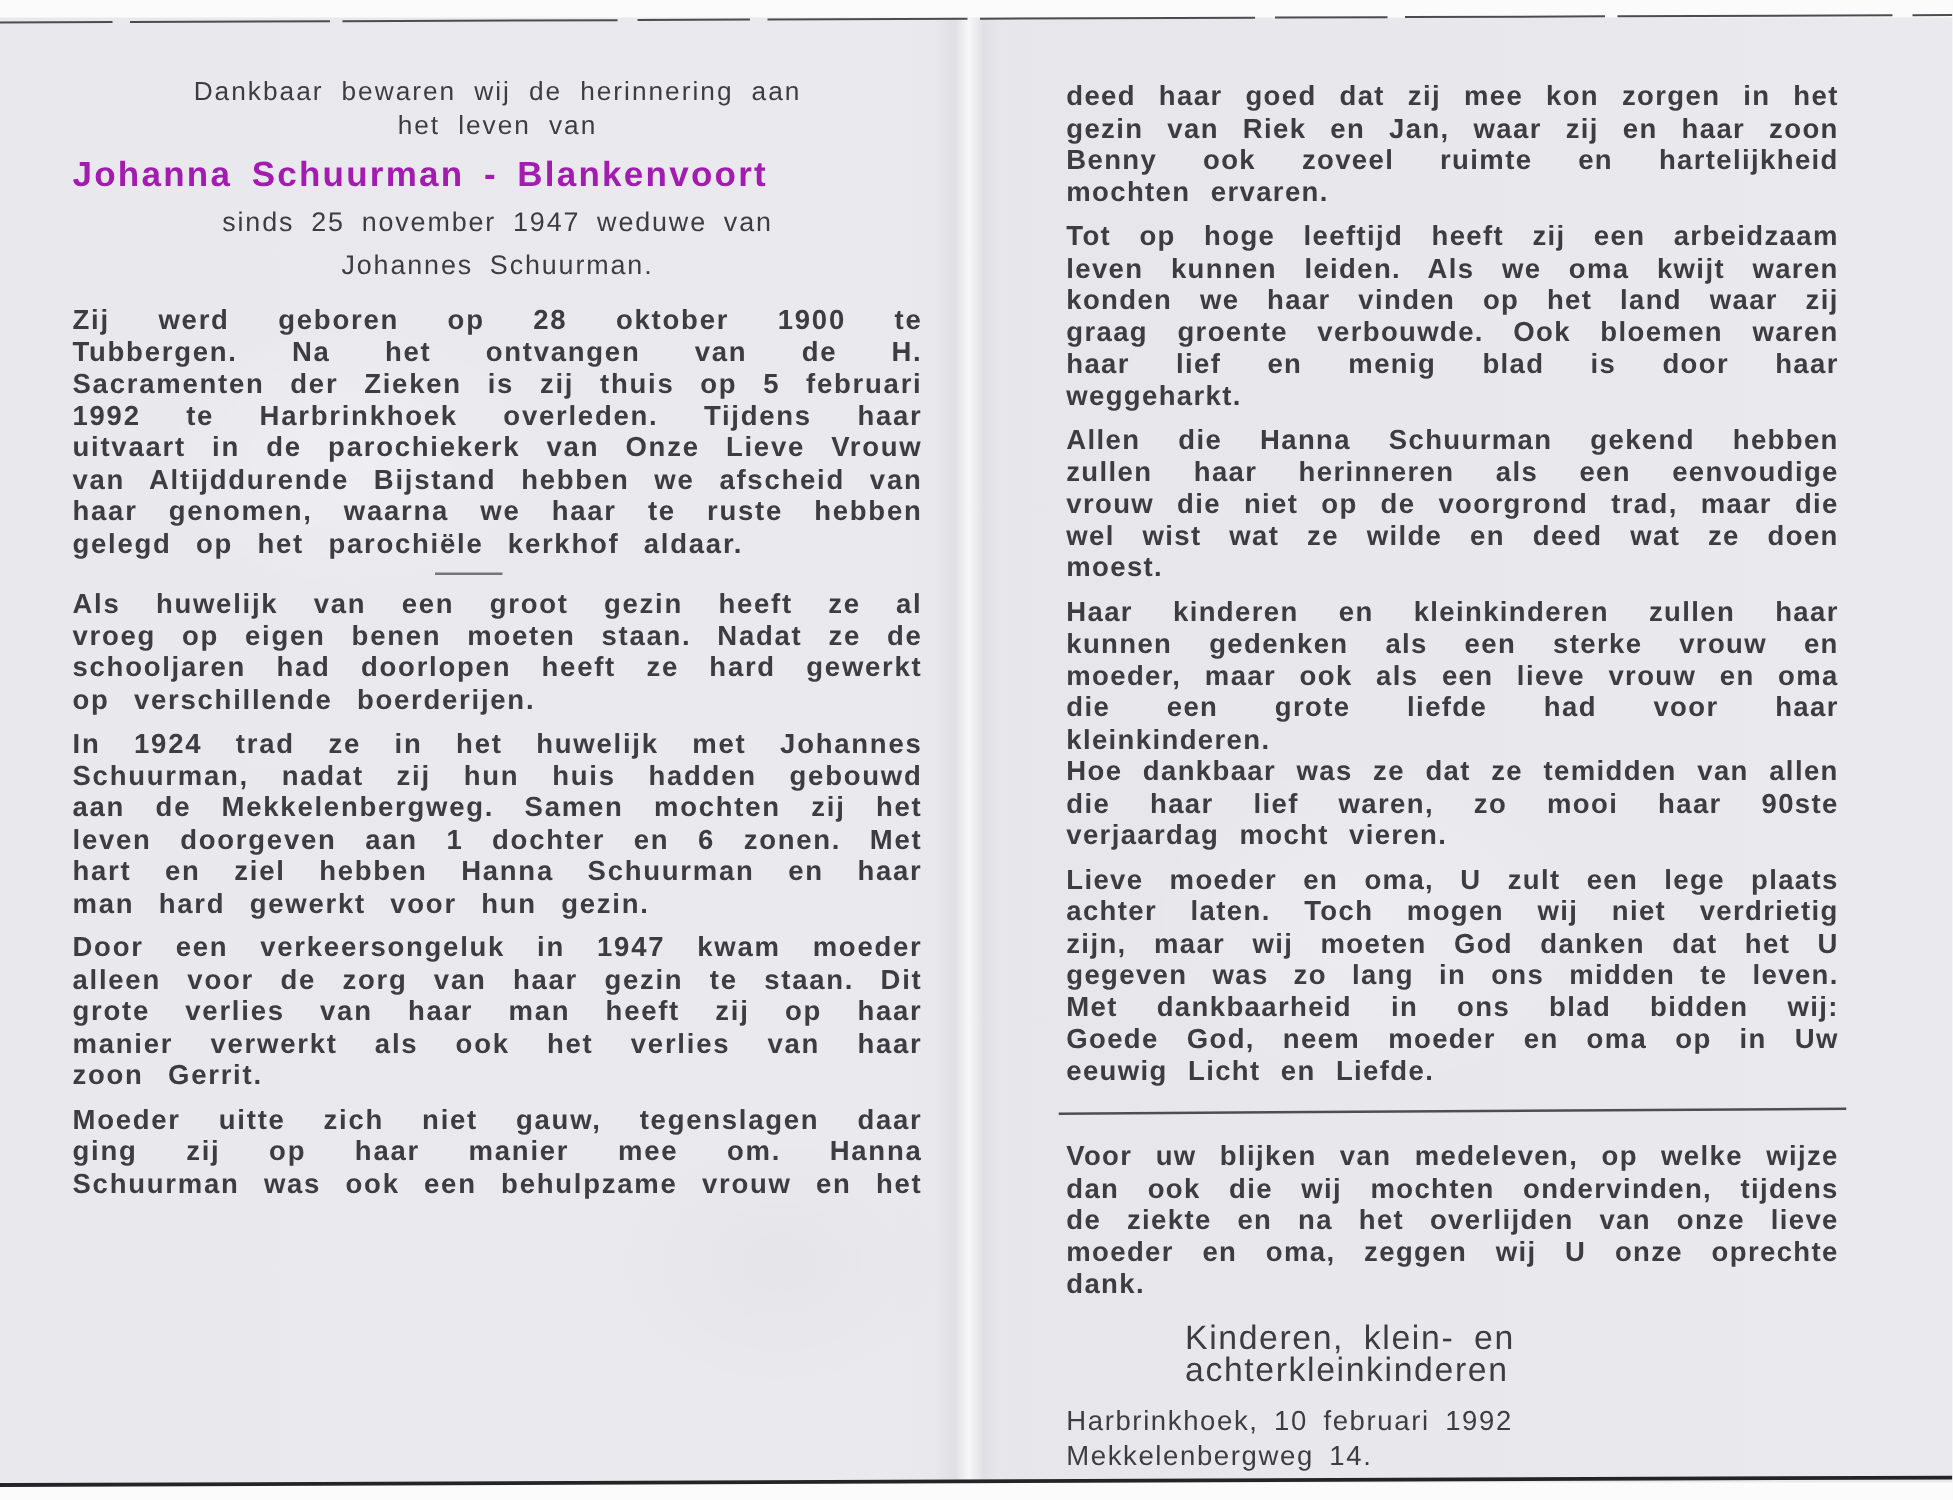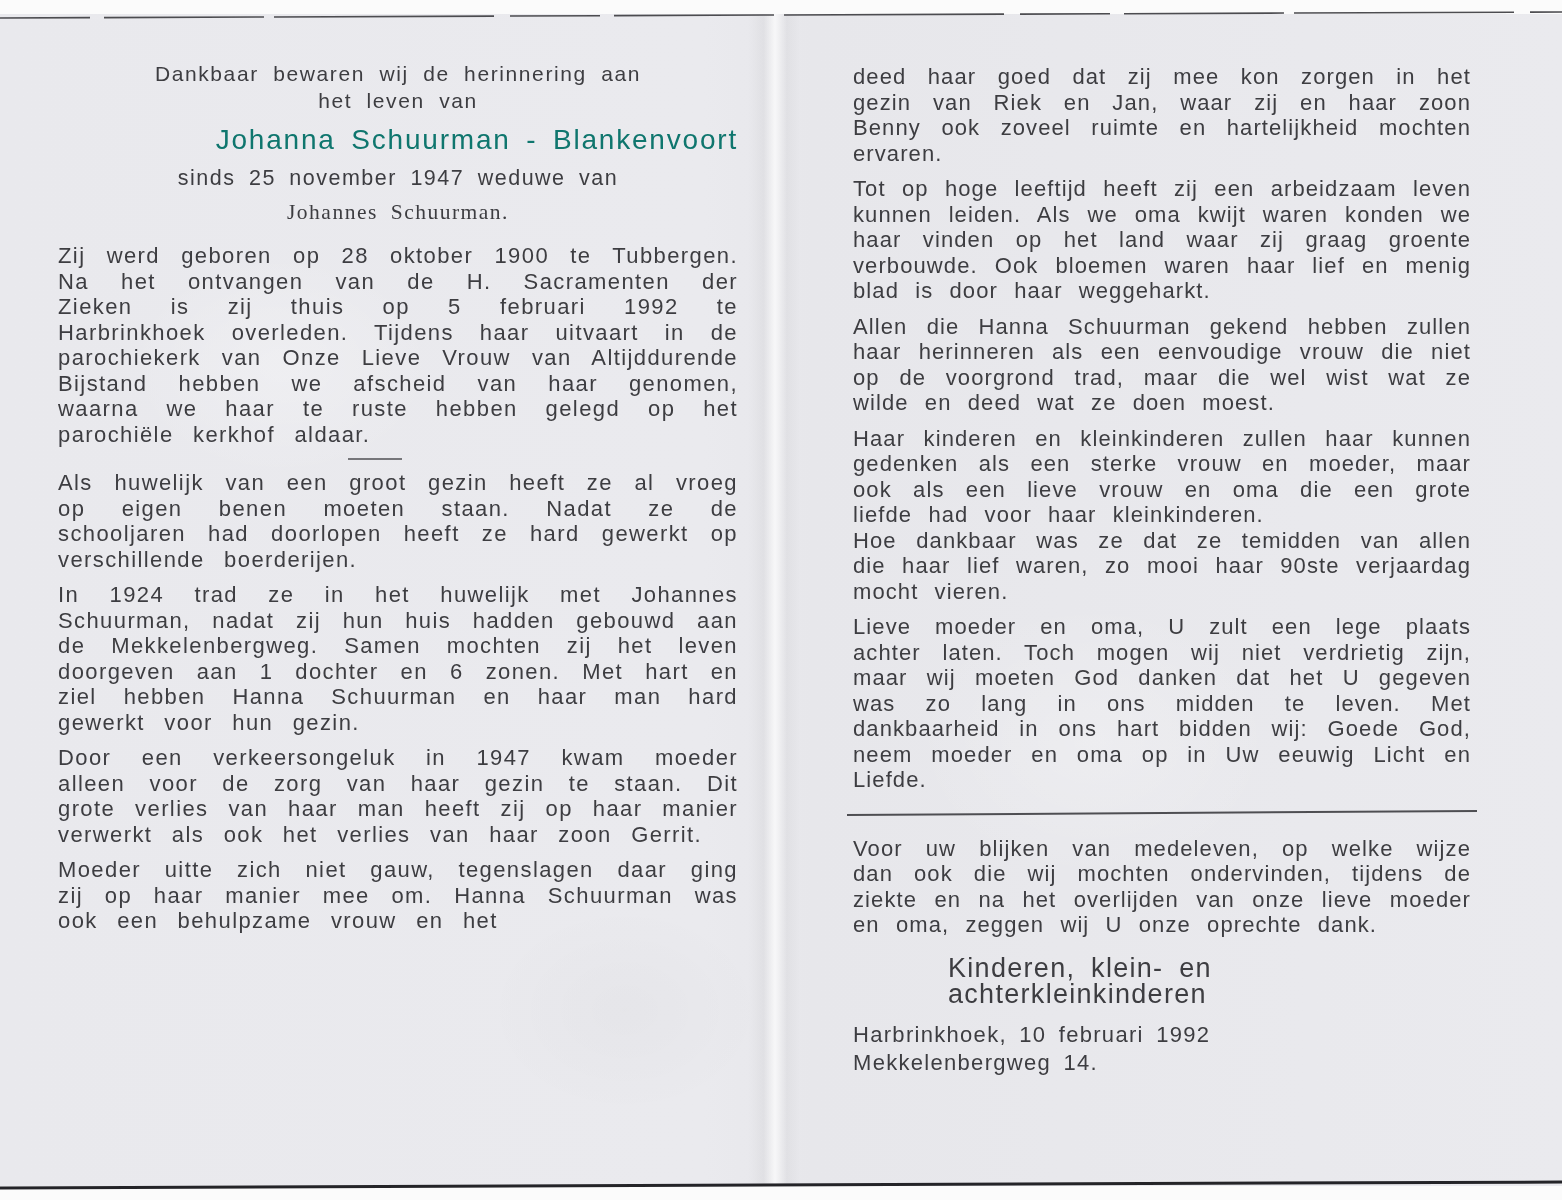--- a/index.html
+++ b/index.html
@@ -33,32 +33,34 @@
   .page{position:absolute;color:#3d3d41;}
   .page p{margin:0;}
   #page-left{left:58px;top:60px;width:680px;}
   #page-right{left:853px;top:64px;width:618px;}
 
   .body-par{
     font-size:22px;line-height:25.5px;
     letter-spacing:1.4px;word-spacing:12px;
     text-align:justify;
     margin-top:10px !important;
+    font-weight:bold;
   }
   #page-right .body-par{letter-spacing:1.1px;word-spacing:9px;}
   .no-gap{margin-top:0 !important;}
 
   .intro-line{font-size:21px;line-height:27px;text-align:center;letter-spacing:1.6px;word-spacing:7px;}
   .deceased-name{
-    font-size:28px;line-height:34px;text-align:right;
-    letter-spacing:1.8px;word-spacing:6px;color:#0f766e;
+    font-size:28px;line-height:34px;text-align:left;
+    letter-spacing:1.8px;word-spacing:6px;color:#a21caf;
     margin-top:9px !important;
+    font-weight:bold;
   }
   .widow-line{font-size:21.5px;line-height:27px;text-align:center;letter-spacing:1.5px;word-spacing:6px;margin-top:8px !important;}
-  .husband-line{font-size:21.5px;line-height:27px;text-align:center;letter-spacing:1.5px;word-spacing:6px;margin-top:7px !important;font-family:Liberation Serif, serif;}
+  .husband-line{font-size:21.5px;line-height:27px;text-align:center;letter-spacing:1.5px;word-spacing:6px;margin-top:7px !important;}
 
   .first-par{margin-top:17px !important;}
 
   .dash-divider{
     width:54px;height:2px;background:#76767a;
     margin:11px 0 4px 290px;
   }
   .rule{
     width:630px;height:2px;background:#4e4e52;
     margin:19px 0 0 -6px;
@@ -102,21 +104,21 @@
     <p class="body-par">Door een verkeersongeluk in 1947 kwam moeder alleen voor de zorg van haar gezin te staan. Dit grote verlies van haar man heeft zij op haar manier verwerkt als ook het verlies van haar zoon Gerrit.</p>
     <p class="body-par">Moeder uitte zich niet gauw, tegenslagen daar ging zij op haar manier mee om. Hanna Schuurman was ook een behulpzame vrouw en het</p>
   </div>
 
   <div class="page" id="page-right">
     <p class="body-par no-gap">deed haar goed dat zij mee kon zorgen in het gezin van Riek en Jan, waar zij en haar zoon Benny ook zoveel ruimte en hartelijkheid mochten ervaren.</p>
     <p class="body-par">Tot op hoge leeftijd heeft zij een arbeidzaam leven kunnen leiden. Als we oma kwijt waren konden we haar vinden op het land waar zij graag groente verbouwde. Ook bloemen waren haar lief en menig blad is door haar weggeharkt.</p>
     <p class="body-par">Allen die Hanna Schuurman gekend hebben zullen haar herinneren als een eenvoudige vrouw die niet op de voorgrond trad, maar die wel wist wat ze wilde en deed wat ze doen moest.</p>
     <p class="body-par">Haar kinderen en kleinkinderen zullen haar kunnen gedenken als een sterke vrouw en moeder, maar ook als een lieve vrouw en oma die een grote liefde had voor haar kleinkinderen.</p>
     <p class="body-par no-gap">Hoe dankbaar was ze dat ze temidden van allen die haar lief waren, zo mooi haar 90ste verjaardag mocht vieren.</p>
-    <p class="body-par">Lieve moeder en oma, U zult een lege plaats achter laten. Toch mogen wij niet verdrietig zijn, maar wij moeten God danken dat het U gegeven was zo lang in ons midden te leven. Met dankbaarheid in ons hart bidden wij: Goede God, neem moeder en oma op in Uw eeuwig Licht en Liefde.</p>
+    <p class="body-par">Lieve moeder en oma, U zult een lege plaats achter laten. Toch mogen wij niet verdrietig zijn, maar wij moeten God danken dat het U gegeven was zo lang in ons midden te leven. Met dankbaarheid in ons blad bidden wij: Goede God, neem moeder en oma op in Uw eeuwig Licht en Liefde.</p>
 
     <div class="rule"></div>
 
     <p class="body-par thanks-par">Voor uw blijken van medeleven, op welke wijze dan ook die wij mochten ondervinden, tijdens de ziekte en na het overlijden van onze lieve moeder en oma, zeggen wij U onze oprechte dank.</p>
 
     <p class="signature-line">Kinderen, klein- en achterkleinkinderen</p>
 
     <div class="footer-block">
       <p class="footer-line">Harbrinkhoek, 10 februari 1992</p>
       <p class="footer-line">Mekkelenbergweg 14.</p>

